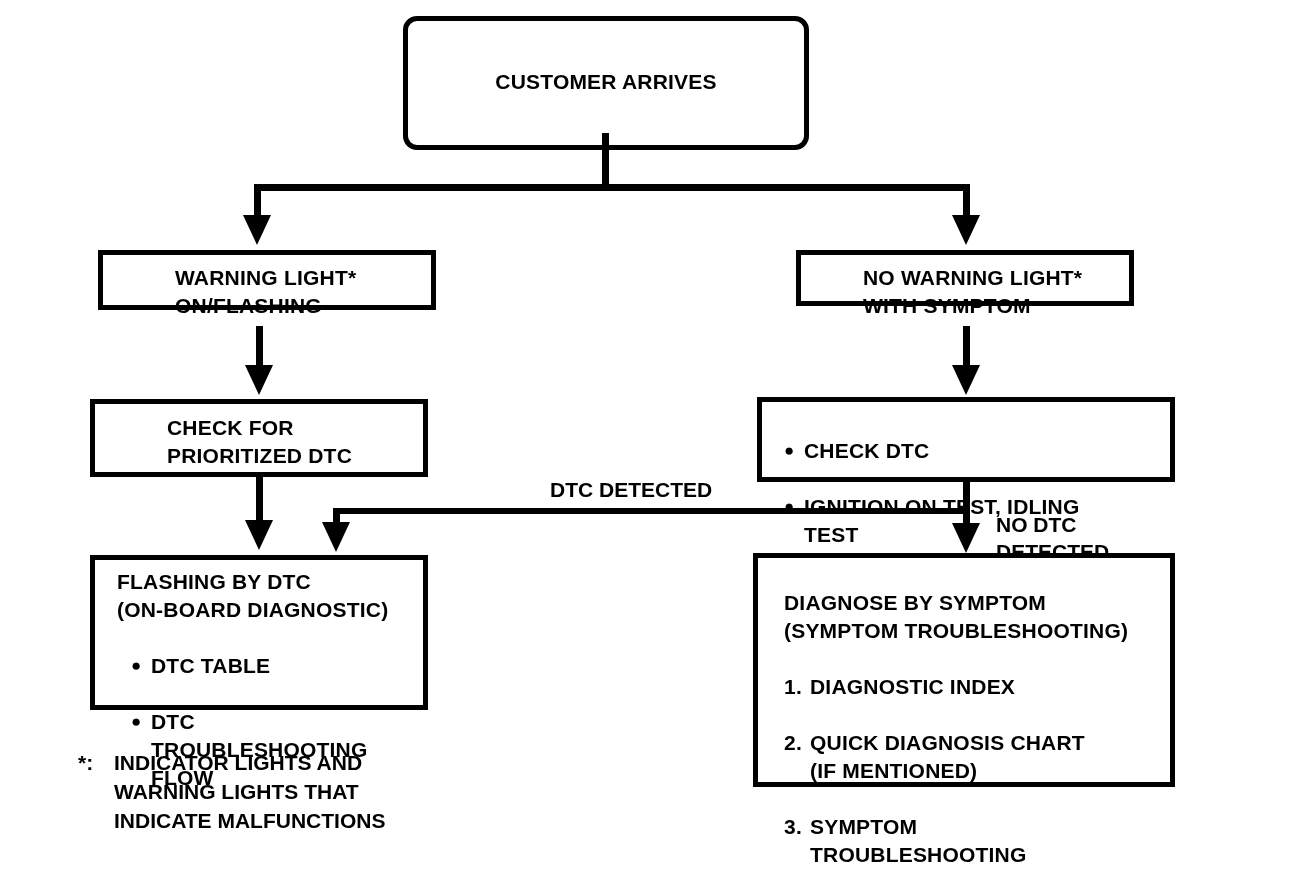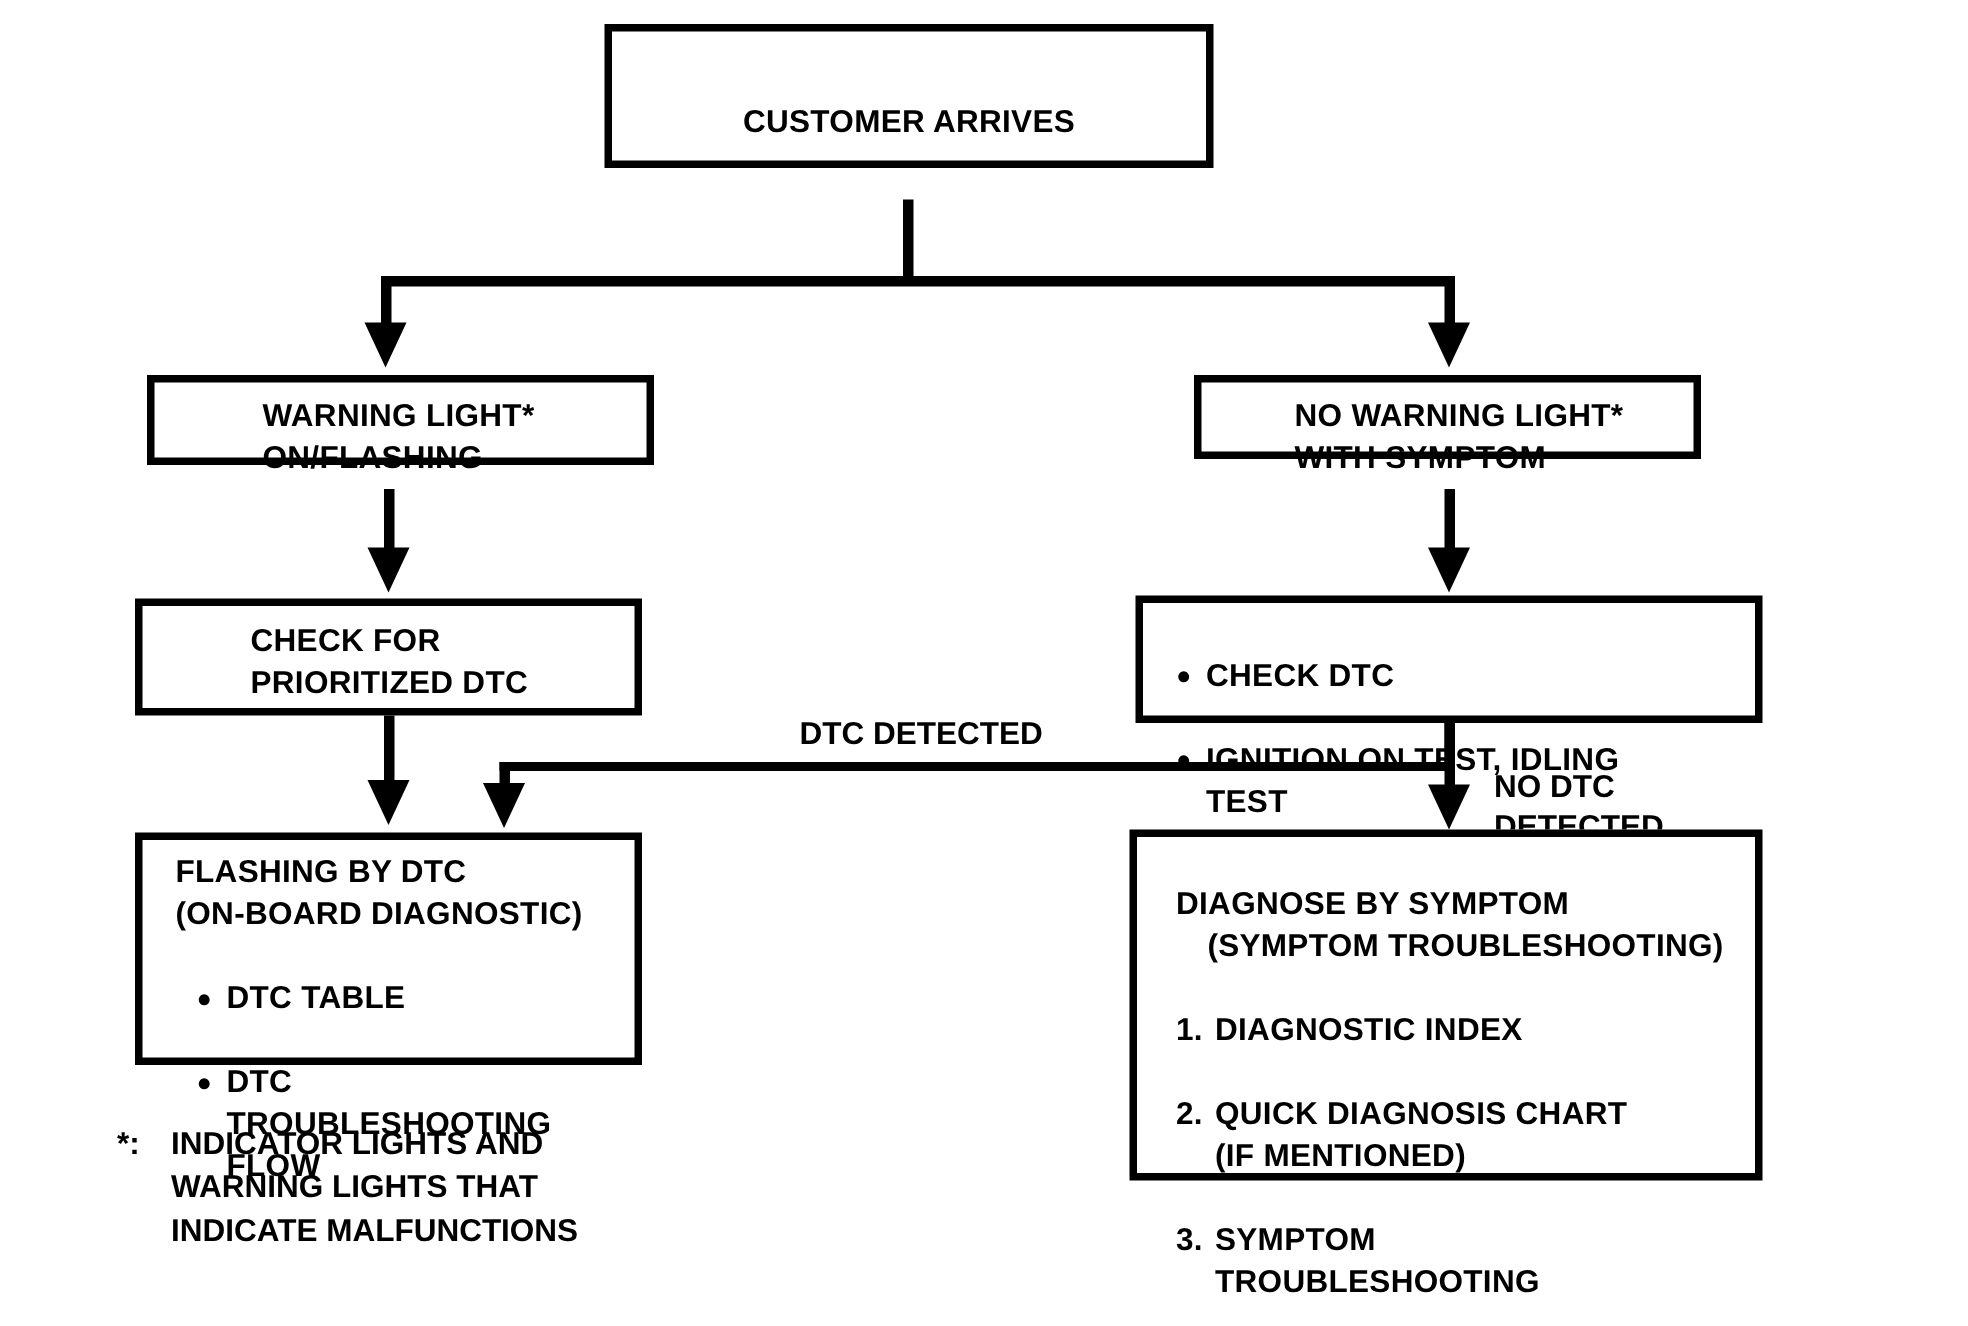--- a/index.html
+++ b/index.html
@@ -96,21 +96,21 @@
   .footnote-text {
     flex: 1 1 auto;
     white-space: pre-line;
   }
 </style>
 </head>
 <body>
 
 <div id="canvas">
 
-  <div class="box" style="left:403px; top:16px; width:406px; height:96px;">
+  <div class="box" style="left:403px; top:16px; width:406px; height:134px;border-radius:14px;">
     <div class="box-inner center-text" style="top:47px;">CUSTOMER ARRIVES</div>
   </div>
 
   <div class="line" style="left:602px; top:133px; width:7px; height:57px;"></div>
   <div class="line" style="left:254px; top:184px; width:716px; height:7px;"></div>
   <div class="line" style="left:254px; top:184px; width:7px; height:36px;"></div>
   <div class="arrow-head" style="left:243px; top:215px;"></div>
   <div class="line" style="left:963px; top:184px; width:7px; height:36px;"></div>
   <div class="arrow-head" style="left:952px; top:215px;"></div>
 
@@ -149,21 +149,21 @@
     </div>
   </div>
 
   <div class="line" style="left:256px; top:477px; width:7px; height:48px;"></div>
   <div class="arrow-head" style="left:245px; top:520px;"></div>
 
   <div class="line" style="left:333px; top:508px; width:637px; height:6px;"></div>
   <div class="line" style="left:963px; top:482px; width:7px; height:30px;"></div>
   <div class="line" style="left:333px; top:508px; width:7px; height:20px;"></div>
   <div class="arrow-head" style="left:322px; top:522px;"></div>
-  <div class="edge-label" style="left:533px; top:476px;">DTC DETECTED</div>
+  <div class="edge-label" style="left:550px; top:476px;">DTC DETECTED</div>
 
   <div class="line" style="left:963px; top:482px; width:7px; height:48px;"></div>
   <div class="arrow-head" style="left:952px; top:523px;"></div>
   <div class="edge-label" style="left:996px; top:494px;margin-top:17px;">NO DTC
 DETECTED</div>
 
   <div class="box" style="left:90px; top:555px; width:338px; height:155px;">
     <div class="box-inner" style="top:8px; left:22px;">FLASHING BY DTC</div>
     <div class="box-inner" style="top:36px; left:22px;">(ON-BOARD DIAGNOSTIC)</div>
     <div class="box-inner" style="top:64px; left:36px;">
@@ -175,21 +175,21 @@
         <span class="bullet-dot">●</span>
         <span class="bullet-text">DTC
 TROUBLESHOOTING
 FLOW</span>
       </div>
     </div>
   </div>
 
   <div class="box" style="left:753px; top:553px; width:422px; height:234px;">
     <div class="box-inner" style="top:31px; left:26px;">DIAGNOSE BY SYMPTOM</div>
-    <div class="box-inner" style="top:59px; left:26px;text-align:center;">(SYMPTOM TROUBLESHOOTING)</div>
+    <div class="box-inner" style="top:59px; left:26px;">(SYMPTOM TROUBLESHOOTING)</div>
     <div class="box-inner" style="top:87px; left:26px;">
       <div class="num-row">
         <span class="num-marker">1.</span>
         <span class="num-text">DIAGNOSTIC INDEX</span>
       </div>
       <div class="num-row">
         <span class="num-marker">2.</span>
         <span class="num-text">QUICK DIAGNOSIS CHART
    (IF MENTIONED)</span>
       </div>

